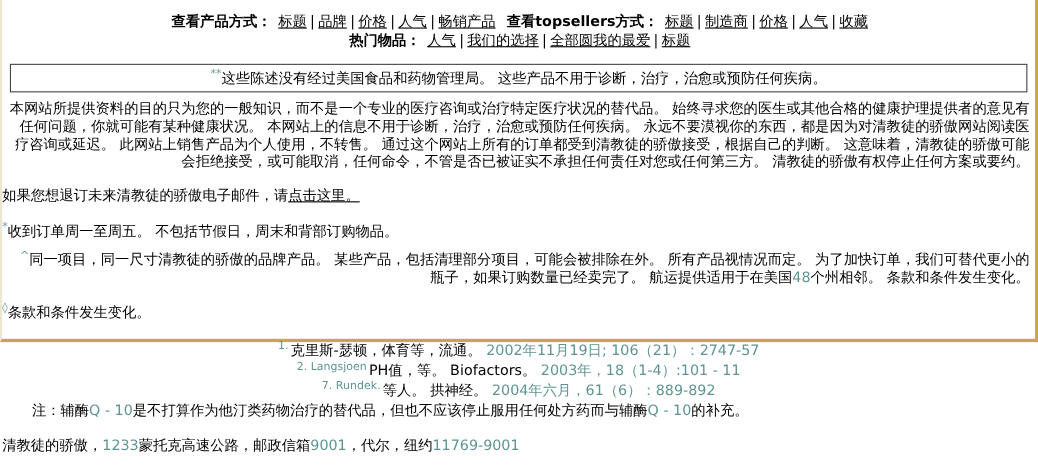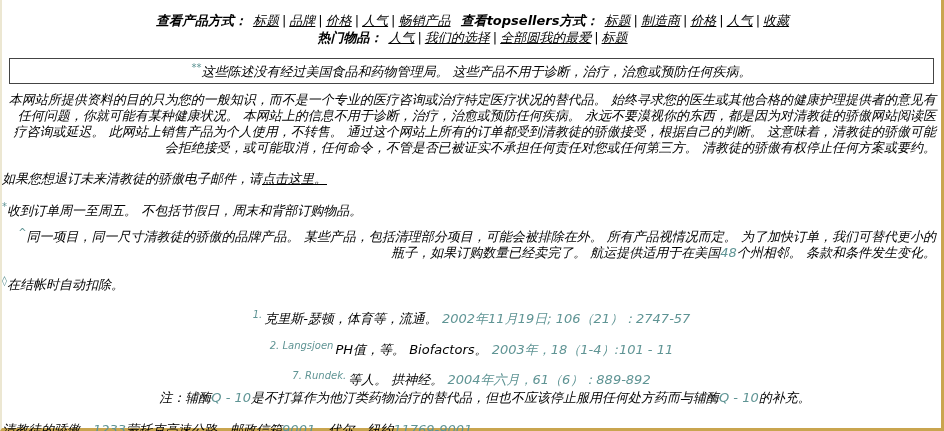--- a/index.html
+++ b/index.html
@@ -4,28 +4,27 @@
 <style>
   * { box-sizing: border-box; margin: 0; padding: 0; }
   html, body { background: #ffffff; }
   body {
     width: 944px; height: 431px;
     font-family: "DejaVu Sans", "Liberation Sans", sans-serif;
     font-size: 13px; color: #000000;
     overflow: hidden;
   }
   .page {
-    width: 944px; height: 431px;
+    width: 944px; height: 311px;
     border-left: 2px solid #ece7d2;
     border-right: 3px solid #c9a54f;
     border-bottom: 3px solid #c9a54f;
     background: #ffffff;
     text-align: center;
     padding-top: 12px;
-    font-style: italic;
   }
   .navline { text-align: center; line-height: 17px; }
   .navline .label { font-weight: bold; margin: 0 4px; }
   a.navlink {
     color: #000000; text-decoration: underline; cursor: pointer;
     margin: 0 2px;
   }
   .sep { color: #000000; margin: 0 1px; }
   .nav2 { }
   .fda-box {
@@ -41,27 +40,27 @@
   }
   .teal { color: #5f9494; }
   .para {
     margin: 8px 5px 0 5px;
     text-align: right;
     line-height: 16px;
   }
   .single { margin-top: 15px; text-align: left; line-height: 16px; }
   a.textlink { color: #000000; text-decoration: underline; cursor: pointer; }
   .citations { margin-top: 17px; }
-  .citation { text-align: center; line-height: 15px; margin-top: 14px; }
+  .citation { text-align: center; line-height: 15px; margin-top: 2px; }
   .cit-sup {
     color: #5f9494; font-size: 10px;
     vertical-align: super; line-height: 1; margin-right: 2px;
   }
   .cit-ref { color: #5f9494; }
-  .note-line { margin-top: 3px; text-align: center; line-height: 16px; padding-left: 27px; }
+  .note-line { margin-top: 3px; text-align: left; line-height: 16px; padding-left: 27px; }
   .address { margin-top: 16px; }
 </style>
 </head>
 <body>
 
 <div class="page">
 
   <div class="navline">
     <span class="label">查看产品方式：</span><a class="navlink">标题</a><span class="sep">|</span><a class="navlink">品牌</a><span class="sep">|</span><a class="navlink">价格</a><span class="sep">|</span><a class="navlink">人气</a><span class="sep">|</span><a class="navlink">畅销产品</a>
     <span class="label">查看topsellers方式：</span><a class="navlink">标题</a><span class="sep">|</span><a class="navlink">制造商</a><span class="sep">|</span><a class="navlink">价格</a><span class="sep">|</span><a class="navlink">人气</a><span class="sep">|</span><a class="navlink">收藏</a>
@@ -83,21 +82,21 @@
 
   <div class="single">
     <span class="marker-sup">*</span><span>收到订单周一至周五。  不包括节假日，周末和背部订购物品。</span>
   </div>
 
   <div class="para">
     <span class="marker-sup">^</span><span>同一项目，同一尺寸清教徒的骄傲的品牌产品。  某些产品，包括清理部分项目，可能会被排除在外。  所有产品视情况而定。  为了加快订单，我们可替代更小的瓶子，如果订购数量已经卖完了。  航运提供适用于在美国</span><span class="teal">48</span><span>个州相邻。  条款和条件发生变化。</span>
   </div>
 
   <div class="single">
-    <span class="marker-sup">◊</span><span>在结帐时自动扣除。</span>
+    <span class="marker-sup">◊</span><span>条款和条件发生变化。</span>
   </div>
 
   <div class="citations">
     <div class="citation">
       <span class="cit-sup">1.</span><span>克里斯-瑟顿，体育等，流通。</span>
       <span class="cit-ref">2002年11月19日; 106（21）：2747-57</span>
     </div>
     <div class="citation">
       <span class="cit-sup">2. Langsjoen</span><span>PH值，等。  Biofactors。</span>
       <span class="cit-ref">2003年，18（1-4）:101 - 11</span>

